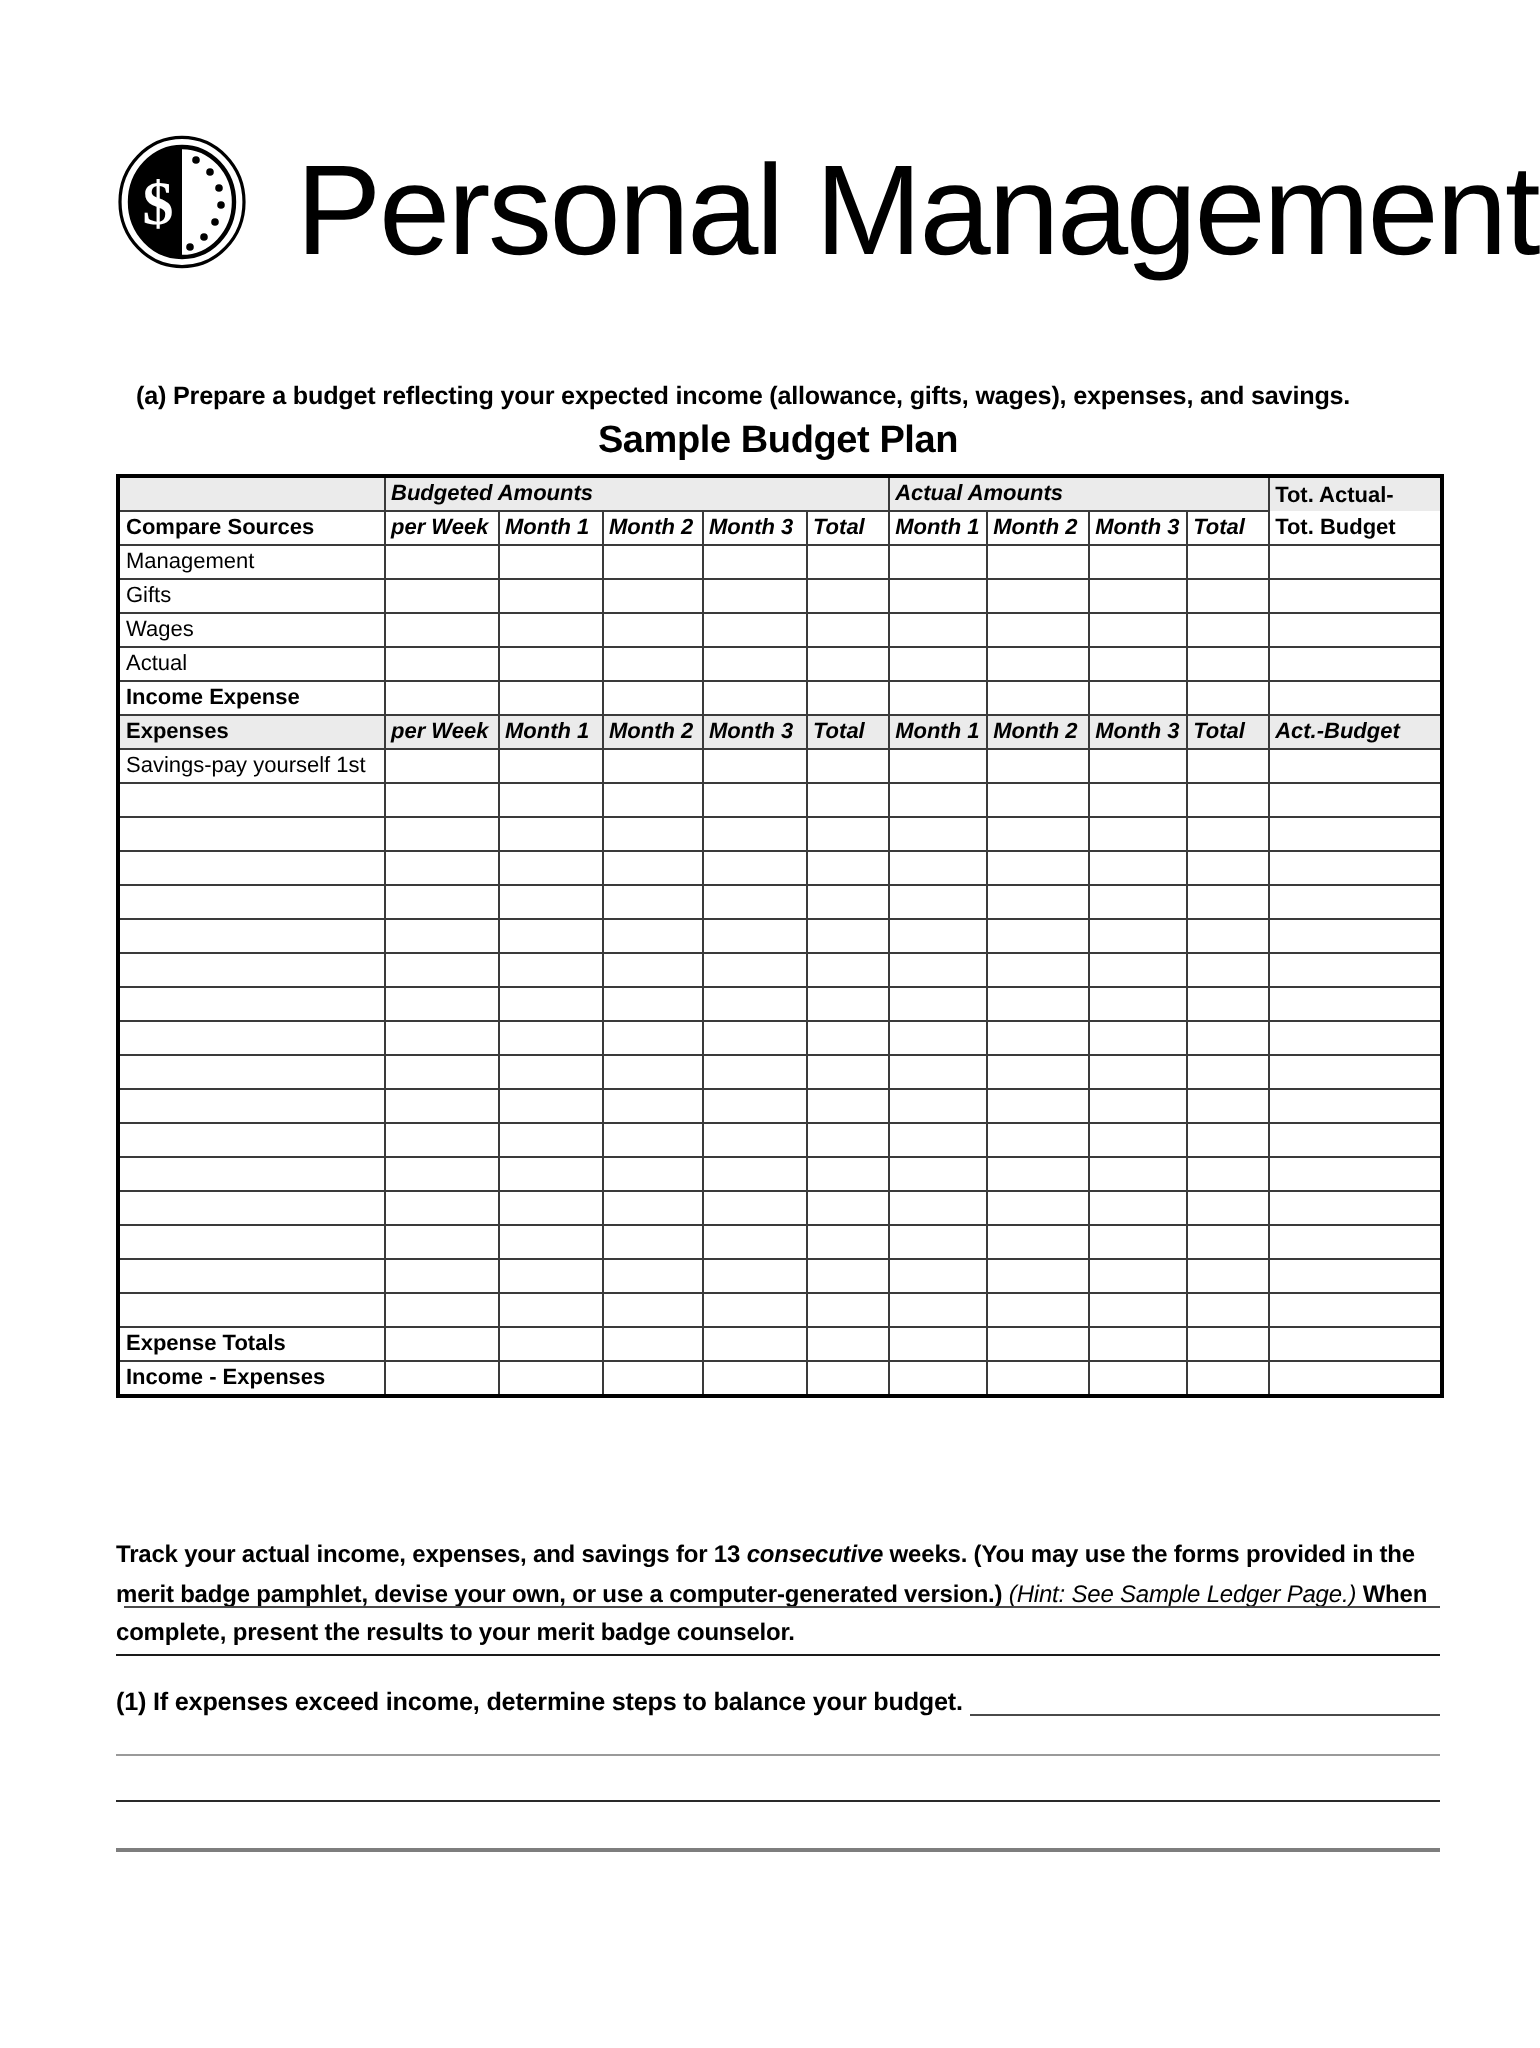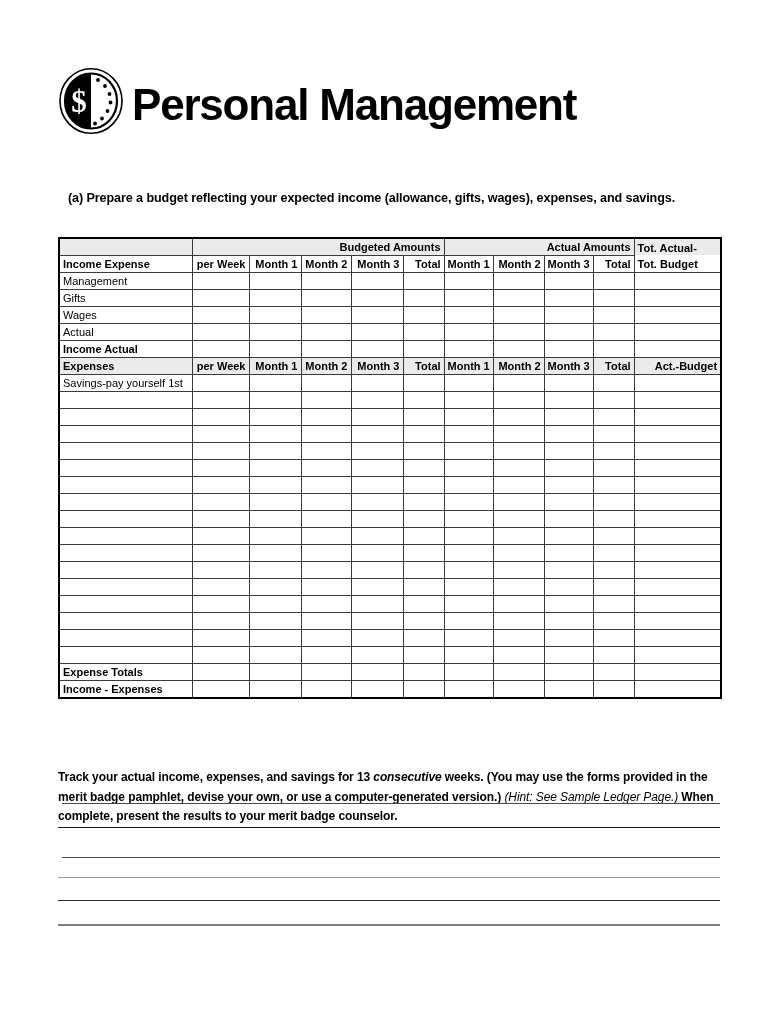--- a/index.html
+++ b/index.html
@@ -3,40 +3,40 @@
 <meta charset="utf-8">
 <style>
   html,body{margin:0;padding:0;background:#fff;}
   .page{
     position:relative;width:770px;height:1024px;background:#ffffff;
     font-family:"Liberation Sans",sans-serif;color:#000;overflow:hidden;
   }
   
   .logo{position:absolute;left:58px;top:67px;width:66px;height:68px;}
   .page-title{
-    position:absolute;left:132px;top:80px;margin:0;
-    font-size:44px;line-height:50px;font-weight:bold;letter-spacing:-1.2px;white-space:nowrap;
+    position:absolute;left:148px;top:80px;margin:0;
+    font-size:64px;line-height:50px;font-weight:normal;letter-spacing:-1.2px;white-space:nowrap;
   }
   .scout-row{position:absolute;left:152px;top:146px;font-size:9.5px;letter-spacing:.2px;display:flex;align-items:flex-end;}
   .scout-line{display:inline-block;width:264px;height:11px;border-bottom:1px solid #000;margin-left:4px;}
   
   .req-a{position:absolute;left:58px;top:181px;width:664px;margin:10px;font-size:12.6px;font-weight:bold;letter-spacing:-0.1px;}
   
   .table-title{position:absolute;left:58px;top:210px;width:662px;margin:0;text-align:center;font-size:19px;font-weight:bold;letter-spacing:-0.2px;}
   table.budget{
     position:absolute;left:58px;top:237px;width:662px;
     border-collapse:collapse;table-layout:fixed;font-size:11px;
     border:2px solid #000;
   }
   table.budget td{
     border:1px solid #3a3a3a;height:16px;line-height:16px;
     padding:0 3px;overflow:hidden;white-space:nowrap;vertical-align:middle;
   }
   td.b{font-weight:bold;}
-  td.ctr{text-align:right;}
+  td.ctr{text-align:left;font-style:italic;}
   td.hd{background:var(--hd-bg,#ebebeb);}
   td.totcell{
     background:linear-gradient(to bottom,var(--hd-bg,#ebebeb) 0 50%,#fff 50% 100%);
     font-weight:bold;line-height:15px;
   }
   td.totcell div{line-height:16px;}
   
   .tracking{position:absolute;left:58px;top:768px;width:664px;margin:0;font-size:12px;line-height:19.5px;letter-spacing:-0.1px;}
   .seg-bold{font-weight:bold;}
   .seg-bold-italic{font-weight:bold;font-style:italic;}
@@ -73,20 +73,21 @@
       </g>
       <text x="21" y="45" font-family="Liberation Serif, serif" font-weight="bold" font-size="31" fill="#fff" text-anchor="middle">$</text>
     </svg>
   </div>
 
   <h1 class="page-title">Personal Management</h1>
 
 
   <p class="req-a">(a) Prepare a budget reflecting your expected income (allowance, gifts, wages), expenses, and savings.</p>
 
+  <h2 class="table-title">Sample Budget Plan</h2>
 
   <table class="budget">
     <colgroup>
       <col style="width:133px">
         <col style="width:57px">
         <col style="width:52px">
         <col style="width:50px">
       <col style="width:52px">
         <col style="width:41px">
         <col style="width:49px">
@@ -99,21 +100,21 @@
         <tr>
           <td class="hd"></td>
           <td colspan="5" class="hd ctr b">Budgeted Amounts</td>
           <td colspan="4" class="hd ctr b">Actual Amounts</td>
           <td rowspan="2" class="totcell">
             <div>Tot. Actual-</div>
             <div>Tot. Budget</div>
           </td>
         </tr>
         <tr>
-          <td class="b">Income Expense</td>
+          <td class="b">Compare Sources</td>
           <td class="ctr b">per Week</td>
           <td class="ctr b">Month 1</td>
           <td class="ctr b">Month 2</td>
           <td class="ctr b">Month 3</td>
           <td class="ctr b">Total</td>
           <td class="ctr b">Month 1</td>
           <td class="ctr b">Month 2</td>
           <td class="ctr b">Month 3</td>
           <td class="ctr b">Total</td>
         </tr>
@@ -163,21 +164,21 @@
           <td class=""></td>
           <td class=""></td>
           <td class=""></td>
           <td class=""></td>
           <td class=""></td>
           <td class=""></td>
           <td class=""></td>
           <td class=""></td>
         </tr>
         <tr>
-          <td class="b">Income Actual</td>
+          <td class="b">Income Expense</td>
           <td class=""></td>
           <td class=""></td>
           <td class=""></td>
           <td class=""></td>
           <td class=""></td>
           <td class=""></td>
           <td class=""></td>
           <td class=""></td>
           <td class=""></td>
           <td class=""></td>
@@ -446,19 +447,20 @@
   </table>
 
   <p class="tracking"><span class="seg-bold">Track your actual income, expenses, and savings for 13 </span><span class="seg-bold-italic">consecutive</span><span class="seg-bold"> weeks.   (You may use the forms provided in the merit badge pamphlet, devise your own, or use a computer-generated version.)  </span><span class="seg-italic">(Hint: See Sample Ledger Page.)</span><span class="seg-bold">  When complete, present the results to your merit badge counselor.</span></p>
 
   <div class="ans-row row-b">
     <span class="trail-line"></span>
   </div>
   <div class="hline hline-1"></div>
 
   <div class="ans-row row-b1">
+    <span>(1) If expenses exceed income, determine steps to balance your budget.</span>
     <span class="trail-line"></span>
   </div>
   <div class="hline hline-2"></div>
   <div class="hline hline-3"></div>
   <div class="hline hline-4"></div>
 
 </div>
 
 </body></html>

